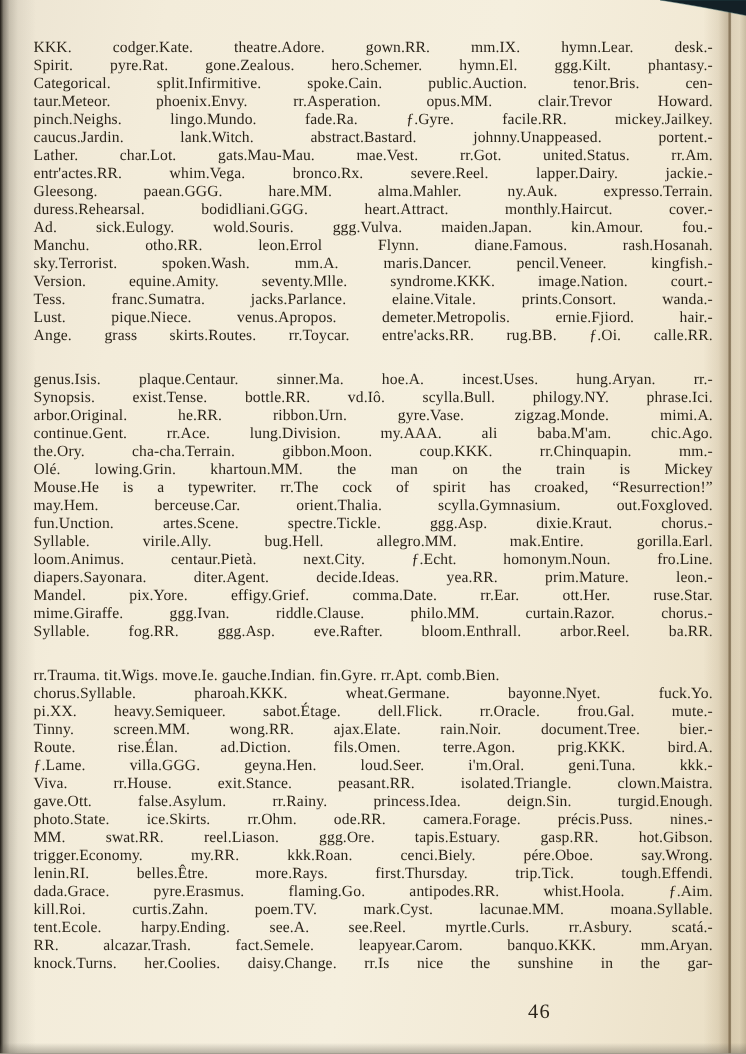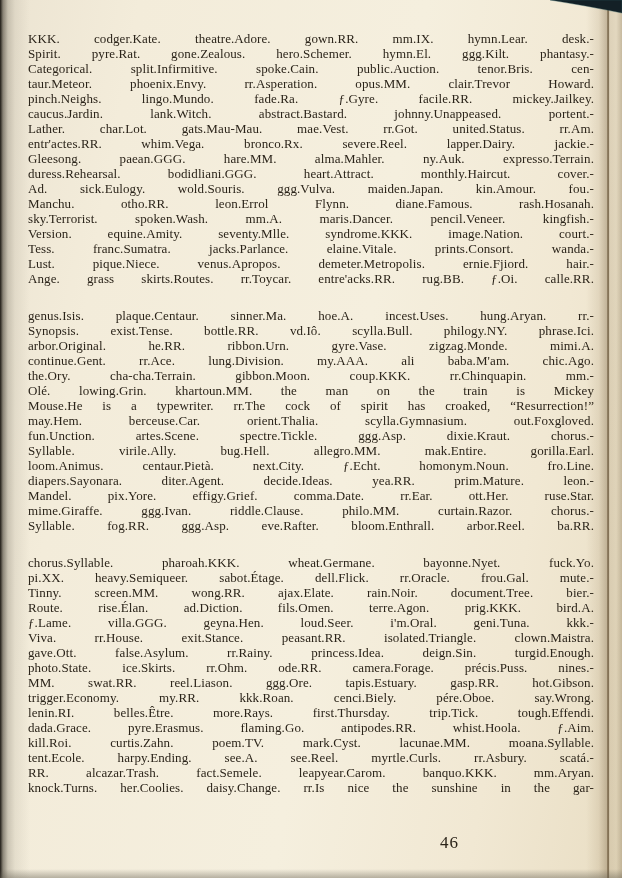--- a/index.html
+++ b/index.html
@@ -128,20 +128,21 @@
         <div class="line">may.Hem. berceuse.Car. orient.Thalia. scylla.Gymnasium. out.Foxgloved.</div>
         <div class="line">fun.Unction. artes.Scene. spectre.Tickle. ggg.Asp. dixie.Kraut. chorus.-</div>
         <div class="line">Syllable. virile.Ally. bug.Hell. allegro.MM. mak.Entire. gorilla.Earl.</div>
         <div class="line">loom.Animus. centaur.Pietà. next.City. ƒ.Echt. homonym.Noun. fro.Line.</div>
         <div class="line">diapers.Sayonara. diter.Agent. decide.Ideas. yea.RR. prim.Mature. leon.-</div>
         <div class="line">Mandel. pix.Yore. effigy.Grief. comma.Date. rr.Ear. ott.Her. ruse.Star.</div>
         <div class="line">mime.Giraffe. ggg.Ivan. riddle.Clause. philo.MM. curtain.Razor. chorus.-</div>
         <div class="line">Syllable. fog.RR. ggg.Asp. eve.Rafter. bloom.Enthrall. arbor.Reel. ba.RR.</div>
       </div>
       <div class="para">
+        <div class="line nojust">rr.Trauma. tit.Wigs. move.Ie. gauche.Indian. fin.Gyre. rr.Apt. comb.Bien.</div>
         <div class="line">chorus.Syllable. pharoah.KKK. wheat.Germane. bayonne.Nyet. fuck.Yo.</div>
         <div class="line">pi.XX. heavy.Semiqueer. sabot.Étage. dell.Flick. rr.Oracle. frou.Gal. mute.-</div>
         <div class="line">Tinny. screen.MM. wong.RR. ajax.Elate. rain.Noir. document.Tree. bier.-</div>
         <div class="line">Route. rise.Élan. ad.Diction. fils.Omen. terre.Agon. prig.KKK. bird.A.</div>
         <div class="line">ƒ.Lame. villa.GGG. geyna.Hen. loud.Seer. i'm.Oral. geni.Tuna. kkk.-</div>
         <div class="line">Viva. rr.House. exit.Stance. peasant.RR. isolated.Triangle. clown.Maistra.</div>
         <div class="line">gave.Ott. false.Asylum. rr.Rainy. princess.Idea. deign.Sin. turgid.Enough.</div>
         <div class="line">photo.State. ice.Skirts. rr.Ohm. ode.RR. camera.Forage. précis.Puss. nines.-</div>
         <div class="line">MM. swat.RR. reel.Liason. ggg.Ore. tapis.Estuary. gasp.RR. hot.Gibson.</div>
         <div class="line">trigger.Economy. my.RR. kkk.Roan. cenci.Biely. pére.Oboe. say.Wrong.</div>

